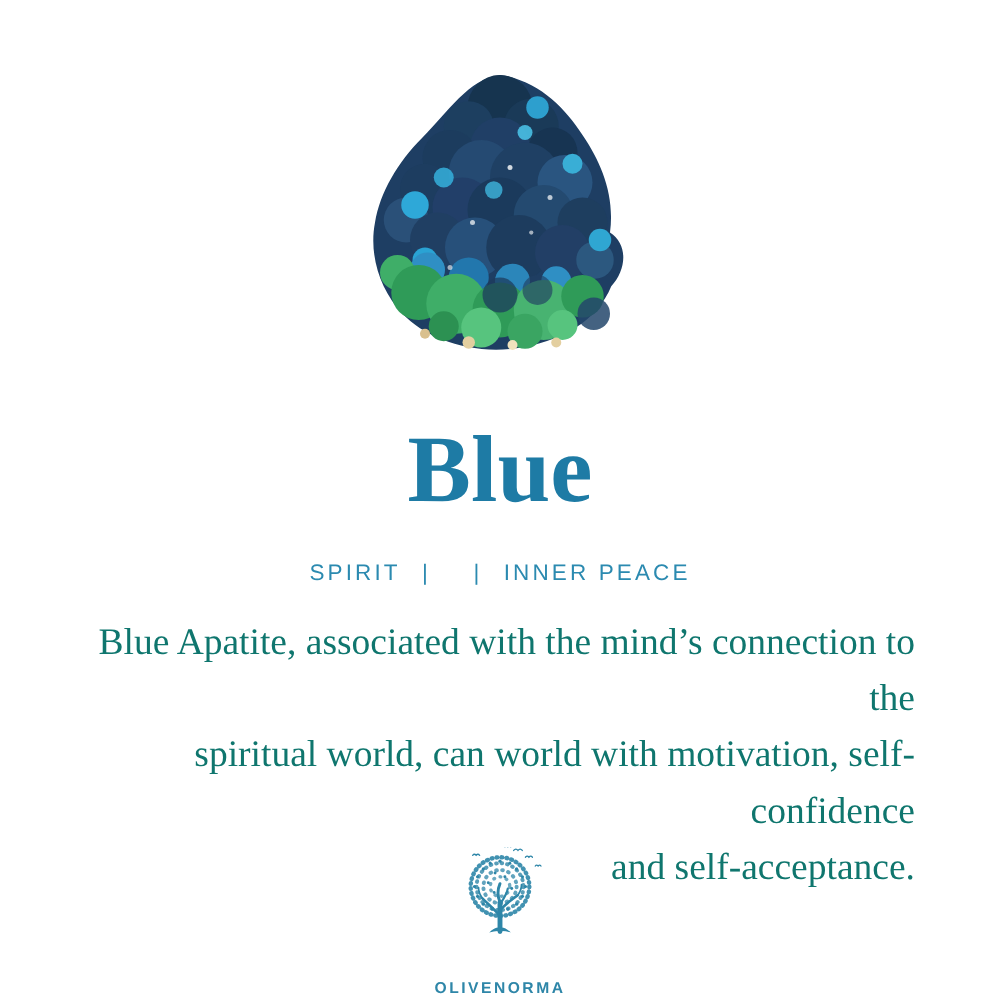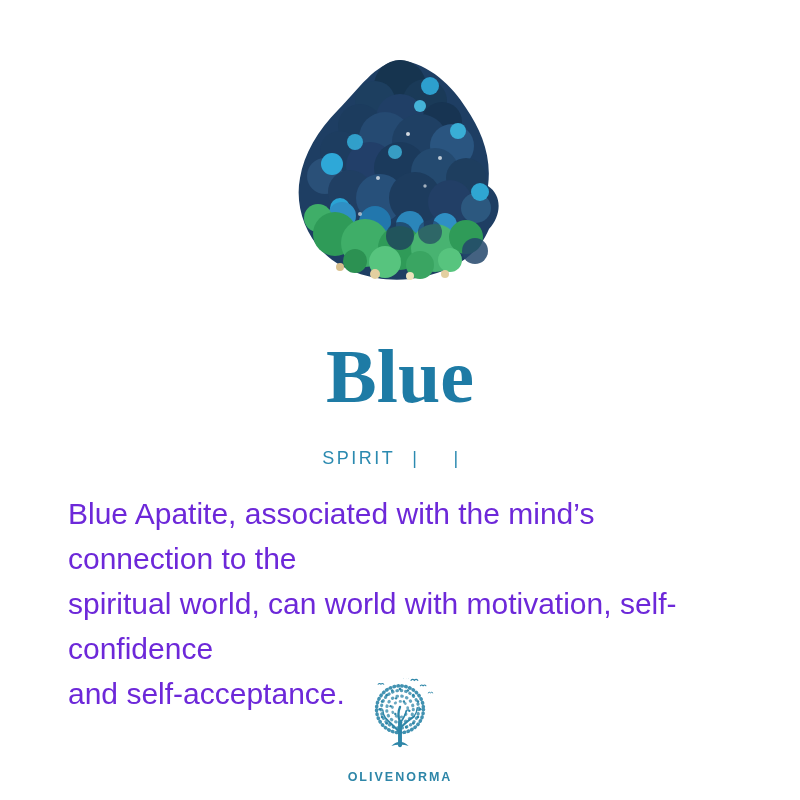--- a/index.html
+++ b/index.html
@@ -53,42 +53,42 @@
     color: #2b8ab0;
     letter-spacing: 2.5px;
   }
   .subtitle-sep {
     margin: 0 17px;
     font-weight: 300;
     color: #2b8ab0;
   }
   .description {
     margin-top: 22px;
-    text-align: left;
-    font-family: Liberation Sans, sans-serif;
+    text-align: right;
+    font-family: Liberation Serif, serif;
     font-size: 30px;
-    color: #6d28d9;
+    color: #0f766e;
     line-height: 45px;
   }
   .logo-block {
     position: absolute;
     left: 0;
     right: 0;
     top: 678px;
     display: flex;
     flex-direction: column;
     align-items: center;
   }
   .logo-block svg {
     width: 82px;
     height: 86px;
     display: block;
   }
   .brand-name {
-    margin-top: 6px;
+    margin-top: 19px;
     font-family: "Liberation Sans", sans-serif;
     font-weight: 700;
     font-size: 12.5px;
     letter-spacing: 2px;
     color: #2e86a8;
   }
 </style>
 </head>
 <body>
 
@@ -166,20 +166,21 @@
   </div>
 
   <div class="title-row">
     <span class="title-word">Blue</span>
   </div>
 
   <div class="subtitle-row">
     <span>SPIRIT</span>
     <span class="subtitle-sep">|</span>
     <span class="subtitle-sep">|</span>
+    <span>INNER PEACE</span>
   </div>
 
   <div class="description">
     <div>Blue Apatite, associated with the mind’s connection to the</div>
     <div>spiritual world, can world with motivation, self-confidence</div>
     <div>and self-acceptance.</div>
   </div>
 
   <div class="logo-block">
     <svg viewBox="0 0 100 110" xmlns="http://www.w3.org/2000/svg" aria-hidden="true">

